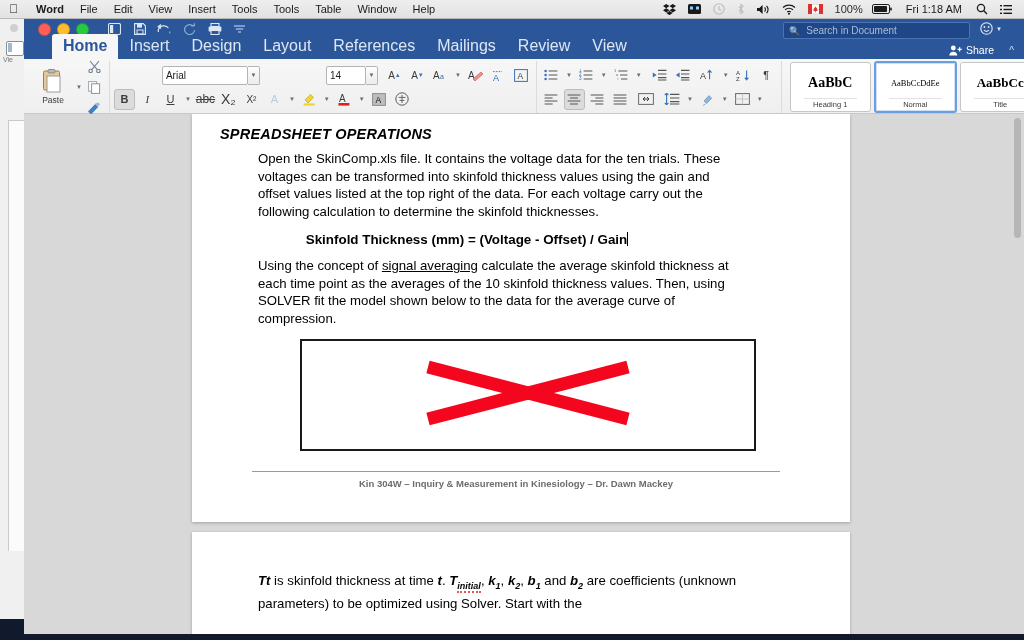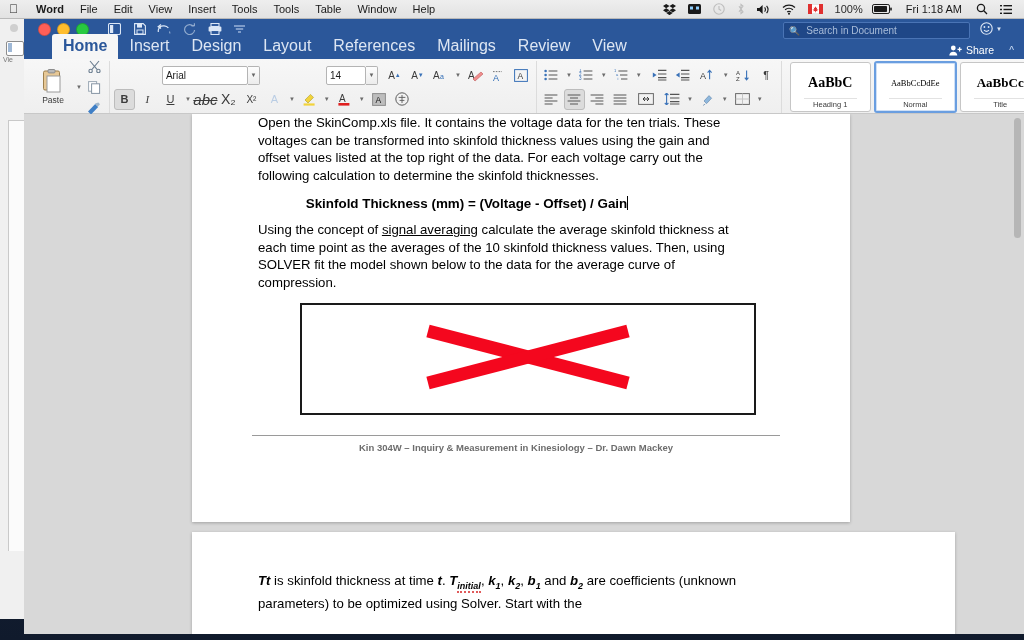--- a/index.html
+++ b/index.html
@@ -87,21 +87,21 @@
   .p-normal{font-family:"Liberation Serif",serif;font-size:8.5px;}
   .p-title{font-family:"Liberation Serif",serif;font-weight:bold;font-size:13px;}
   .p-nospace{font-family:"Liberation Serif",serif;font-size:8px;}
   .p-sub{font-family:"Liberation Serif",serif;font-size:8px;color:#555;}
   .p-subemp{font-family:"Liberation Serif",serif;font-size:8px;color:#9a9a9a;font-style:italic;}
 
   
   .docarea{position:relative;height:523px;background:#d8d8d8;overflow:hidden;}
   .page{position:absolute;background:#fff;box-shadow:0 1px 3px rgba(0,0,0,.25);}
   .page1{left:168px;top:0;width:658px;height:408px;}
-  .page2{left:168px;top:418px;width:763px;height:105px;}
+  .page2{left:168px;top:418px;width:658px;height:105px;}
   .h-title{font-family:"Liberation Sans",sans-serif;font-weight:bold;font-style:italic;font-size:14.5px;color:#000;margin:12px 0 8px 28px;letter-spacing:.2px;}
   .para{font-family:"Liberation Sans",sans-serif;font-size:13.2px;line-height:17.5px;color:#000;margin:0 0 0 66px;width:482px;}
   .formula{font-family:"Liberation Sans",sans-serif;font-weight:bold;font-size:13.4px;text-align:center;margin:12px 0 10px 40px;width:470px;position:relative;}
   .caret-bar{display:inline-block;width:1px;height:14px;background:#000;vertical-align:-2px;}
   u.sig{text-decoration:underline;}
   .imgbox{margin:12px 0 0 108px;width:452px;height:108px;border:2px solid #1a1a1a;background:#fff;position:relative;}
   .imgbox svg{position:absolute;left:0;top:0;}
   .footsep{margin:20px 0 0 60px;width:528px;height:1px;background:#9a9a9a;}
   .foot{font-family:"Liberation Sans",sans-serif;font-size:9.5px;font-weight:bold;color:#6d6d6d;text-align:center;margin:6px 0 0 60px;width:528px;}
   .p2text{font-family:"Liberation Sans",sans-serif;font-size:13.2px;line-height:17.5px;margin:40px 0 0 66px;width:482px;color:#000;}
@@ -368,21 +368,21 @@
                   <rect x=".6" y=".6" width="12.8" height="11.8" fill="none" stroke="#3a72b8"></rect>
                   <text x="3.4" y="10" font-size="8.5" font-family="Liberation Sans" fill="#3b3b3b">A</text>
                 </svg>
             </div>
           </div>
           <div class="row">
             <div class="btn on" style="font-weight:bold;font-size:11px;">B</div>
             <div class="btn" style="font-style:italic;font-family:'Liberation Serif',serif;font-size:11px;">I</div>
             <div class="btn" style="text-decoration:underline;font-size:11px;">U</div>
             <div class="caret">▼</div>
-            <div class="btn" style="text-decoration:line-through;font-size:15px;font-style:italic;">abc</div>
+            <div class="btn" style="text-decoration:line-through;font-size:12px;">abc</div>
             <div class="btn" style="font-size:14px;">X₂</div>
             <div class="btn" style="font-size:10px;">X²</div>
             <div class="btn" style="color:#b9cde4;font-size:11px;">A</div>
             <div class="caret">▼</div>
             <div class="btn">
               <svg width="14" height="14" viewBox="0 0 14 14">
                   <path d="M3 8 8.5 2.4l3 3L6 11z" fill="#f2d33b" stroke="#b09c22" stroke-width=".6"></path>
                   <rect x="1.6" y="11.4" width="11" height="2.2" fill="#f2d33b"></rect>
                 </svg>
             </div>
@@ -586,20 +586,21 @@
           </div>
 
         </div>
 
       </div>
     </div>
 
     <div class="docarea">
 
       <div class="page page1">
+        <div class="h-title">SPREADSHEET OPERATIONS</div>
         <div class="para">Open the SkinComp.xls file. It contains the voltage data for the ten trials. These voltages can be transformed into skinfold thickness values using the gain and offset values listed at the top right of the data. For each voltage carry out the following calculation to determine the skinfold thicknesses.</div>
         <div class="formula">
           <span>Skinfold Thickness (mm) = (Voltage - Offset) / Gain</span><span class="caret-bar"></span>
         </div>
         <div class="para">
           <span>Using the concept of </span><u class="sig">signal averaging</u><span> calculate the average skinfold thickness at each time point as the averages of the 10 skinfold thickness values. Then, using SOLVER fit the model shown below to the data for the average curve of compression.</span>
         </div>
         <div class="imgbox">
           <svg width="448" height="104" viewBox="0 0 448 104">
             <g stroke="#f4071e" stroke-width="13" stroke-linecap="butt">

